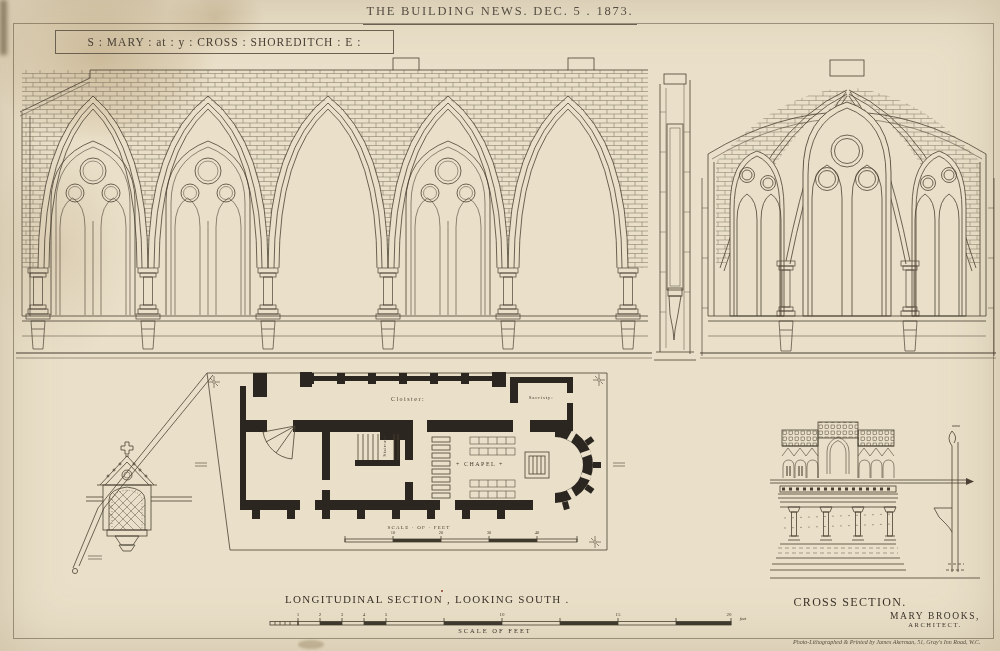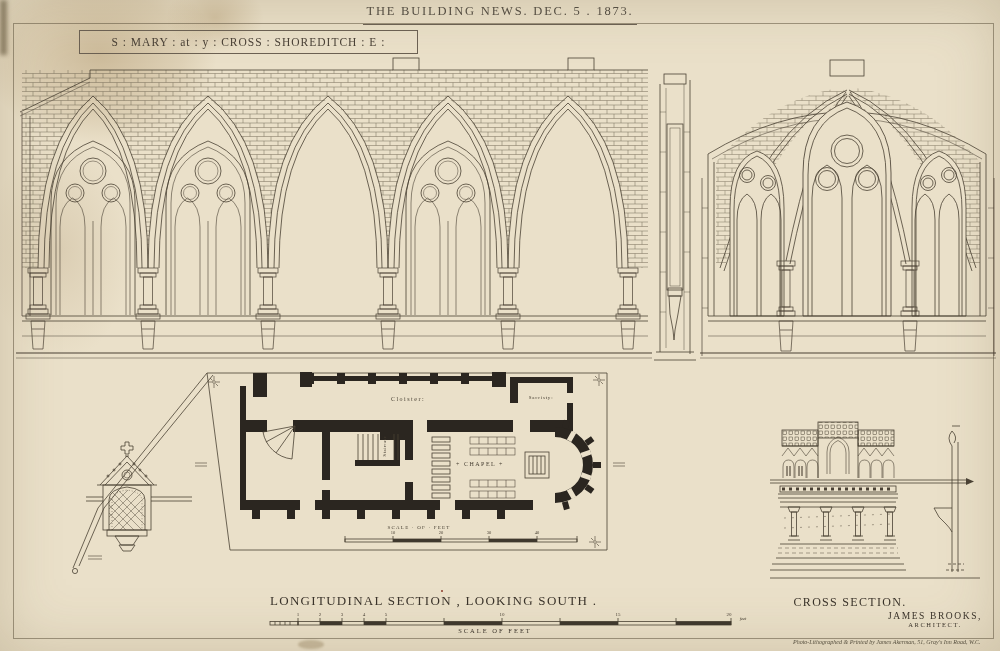--- a/index.html
+++ b/index.html
@@ -17,23 +17,23 @@
   .stainD{left:298px;top:640px;width:26px;height:9px;border-radius:50%;
     background:rgba(120,95,55,.3);filter:blur(1px);}
   .edgeSmudge{left:0;top:0;width:7px;height:55px;background:rgba(70,55,30,.5);filter:blur(2px);}
   .plate-border{left:13px;top:23px;width:979px;height:614px;
     border:1px solid rgba(95,84,62,.55);}
   .masthead{left:300px;top:4px;width:400px;text-align:center;
     font-size:12.5px;letter-spacing:1.8px;color:#554e42;white-space:nowrap;}
   .masthead-rule{left:363px;top:24px;width:274px;height:1px;background:#6b6052;}
   .plate-title-box{left:55px;top:30px;width:337px;height:22px;border:1px solid #6b6052;
     text-align:center;line-height:22px;font-size:11.5px;letter-spacing:1px;
-    color:#4a4136;white-space:nowrap;margin-left:24px;}
+    color:#4a4136;white-space:nowrap;}
   .caption{color:#3a332a;letter-spacing:1.3px;text-align:center;white-space:nowrap;}
-  .cap-long{left:270px;top:593px;width:260px;font-size:13px;}
+  .cap-long{left:285px;top:593px;width:260px;font-size:11px;}
   .cap-cross{left:790px;top:595px;width:120px;font-size:12px;}
   .architect{left:875px;top:611px;width:120px;text-align:center;color:#3a332a;}
   .architect .name{font-size:9.5px;letter-spacing:1.6px;white-space:nowrap;}
   .architect .title{font-size:6.5px;letter-spacing:1.6px;margin-top:0px;}
   .imprint{left:793px;top:639px;width:207px;font-size:6px;font-style:italic;
     color:#57503f;white-space:nowrap;}
   .scale-label-main{left:428px;top:627px;width:134px;text-align:center;
     font-size:6.5px;letter-spacing:2px;color:#3a332a;}
   .speck{left:441px;top:590px;width:2px;height:2px;background:#8d3b2d;border-radius:50%;}
   svg{position:absolute;overflow:visible;}
@@ -452,18 +452,18 @@
       <text x="121" y="7">5</text>
       <text x="237" y="7">10</text>
       <text x="353" y="7">15</text>
       <text x="464" y="7">20</text>
       <text x="478" y="11" font-size="4.5" font-style="italic">feet</text>
     </g>
   </svg>
   <div class="abs scale-label-main">SCALE OF FEET</div>
 
   <div class="abs architect">
-    <div class="name">JAMES BROOKS,</div>
+    <div class="name">MARY BROOKS,</div>
     <div class="title">ARCHITECT.</div>
   </div>
   <div class="abs imprint">Photo-Lithographed &amp; Printed by James Akerman, 51, Gray's Inn Road, W.C.</div>
 
 </div>
 
 </body></html>

